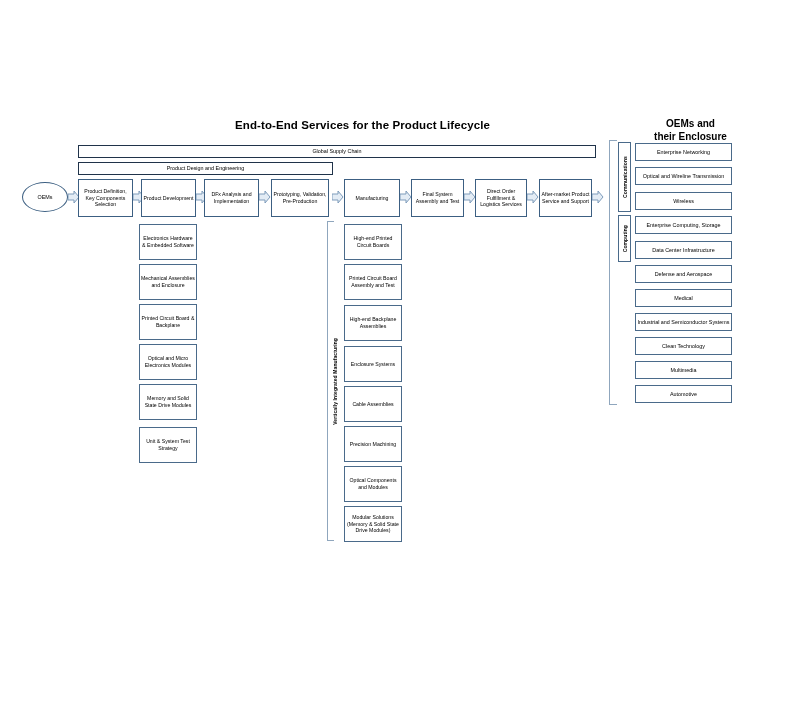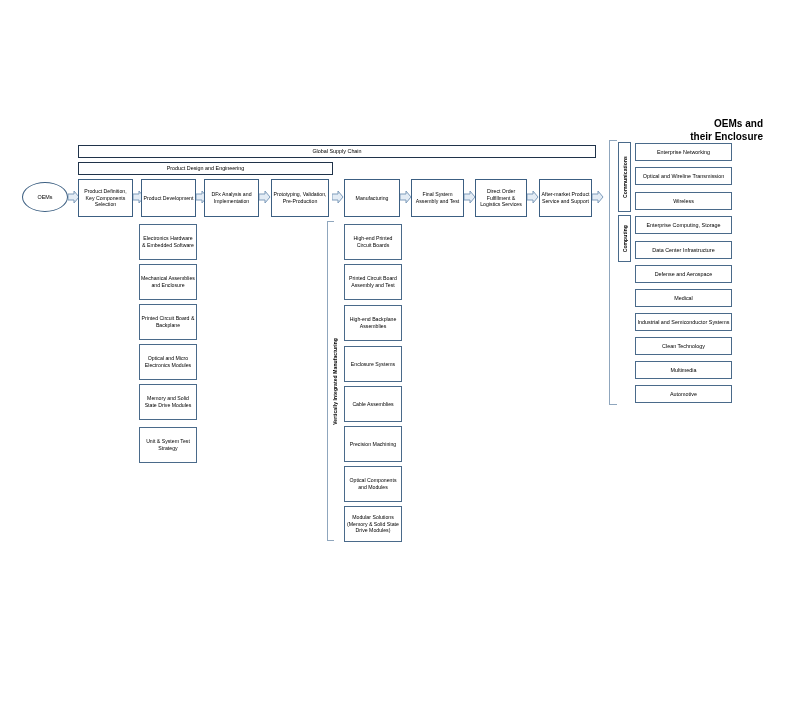--- a/index.html
+++ b/index.html
@@ -11,21 +11,21 @@
   #canvas{position:absolute;left:0;top:0;width:785px;height:711px;}
 
   .abs{position:absolute;box-sizing:border-box;}
 
   
   .title{
     font-size:11.5px;font-weight:bold;letter-spacing:.1px;
     text-align:center;white-space:nowrap;
   }
   .col-head{
-    font-size:10px;font-weight:bold;text-align:right;line-height:13px;
+    font-size:10px;font-weight:bold;text-align:center;line-height:13px;
   }
 
   
   .box{
     border:1px solid #4a6a8a;background:#ffffff;
     display:flex;align-items:center;justify-content:center;
     text-align:center;font-size:5.2px;line-height:6.6px;
     padding:1px;
   }
   .box span{display:block;width:100%;}
@@ -69,20 +69,21 @@
     border-top:1px solid #8fa6bd;
     border-bottom:1px solid #8fa6bd;
     background:transparent;
   }
 </style>
 </head>
 <body>
 
 <div id="canvas">
 
+  <div class="abs title" style="left:150px;top:119px;width:425px;">End-to-End Services for the Product Lifecycle</div>
 
   <div class="abs col-head" style="left:618px;top:117px;width:145px;">OEMs and</div>
   <div class="abs col-head" style="left:618px;top:130px;width:145px;">their Enclosure</div>
 
   <div class="abs bar" style="left:78px;top:145px;width:518px;height:13px;">
     <span>Global Supply Chain</span>
   </div>
 
   <div class="abs bar" style="left:78px;top:162px;width:255px;height:13px;">
     <span>Product Design and Engineering</span>

